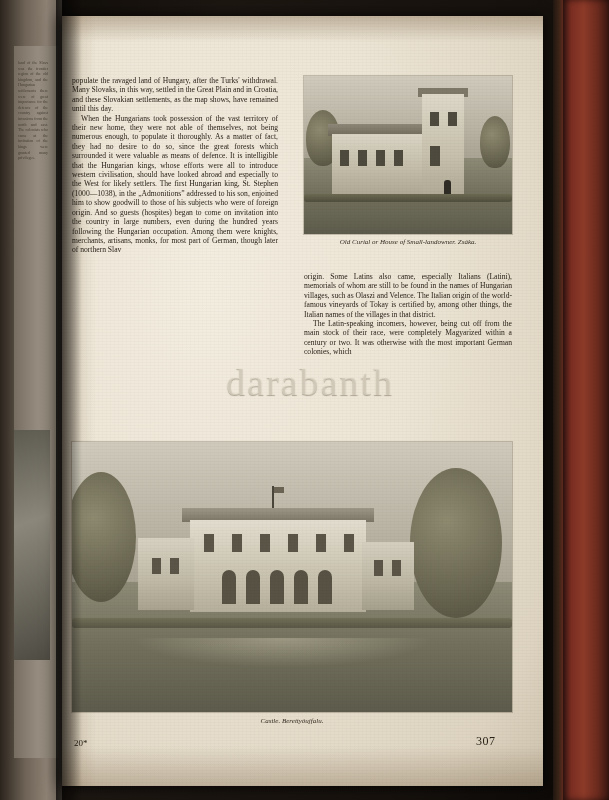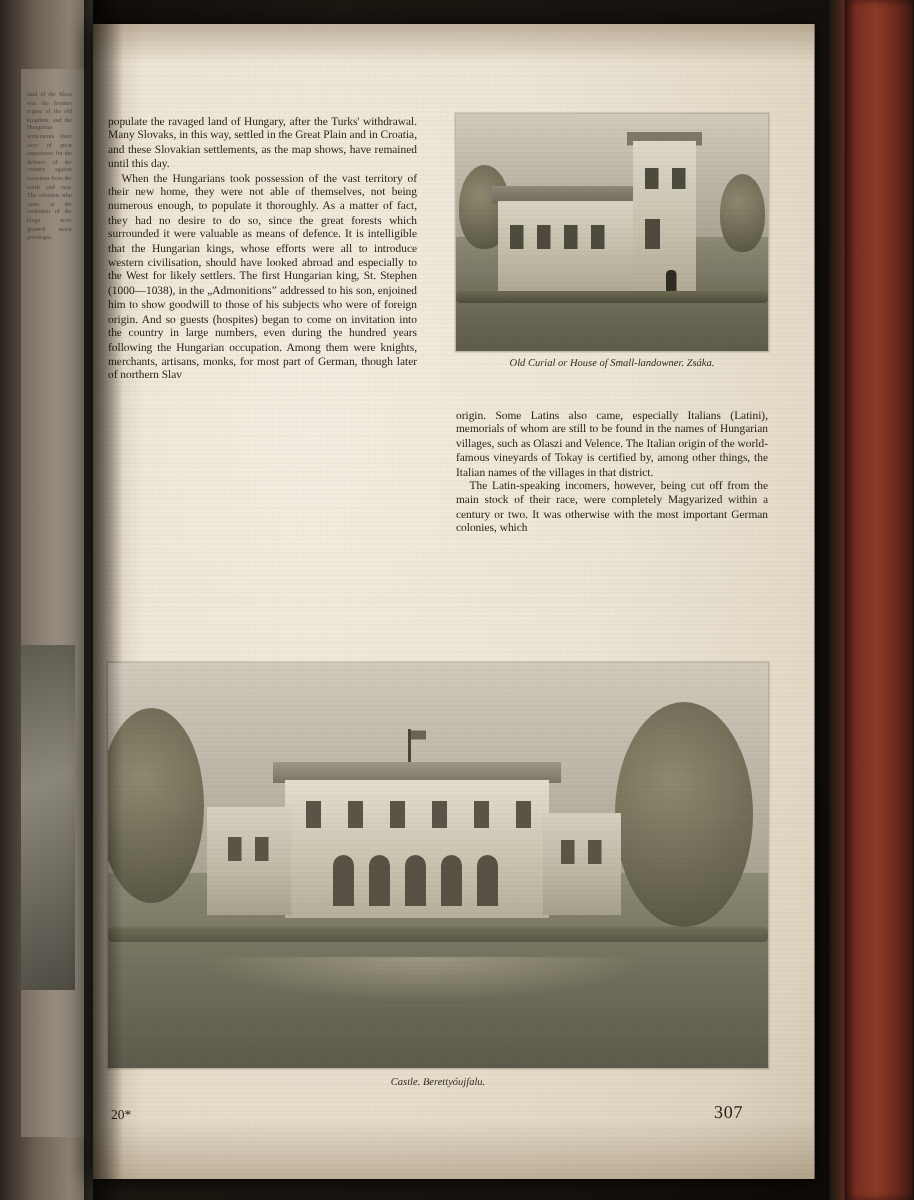--- a/index.html
+++ b/index.html
@@ -357,17 +357,18 @@
       </div>
       <div class="caption" id="caption-bottom">Castle. Berettyóujfalu.</div>
 
       <div class="folio" id="folio-left">20*</div>
       <div class="folio" id="folio-right">307</div>
 
     </div>
     <div class="grain"></div>
   </div>
 
+  <div class="watermark">darabanth</div>
 
   <div class="cover-right-edge"></div>
   <div class="cover-right"></div>
 
 </div>
 
 </body></html>

